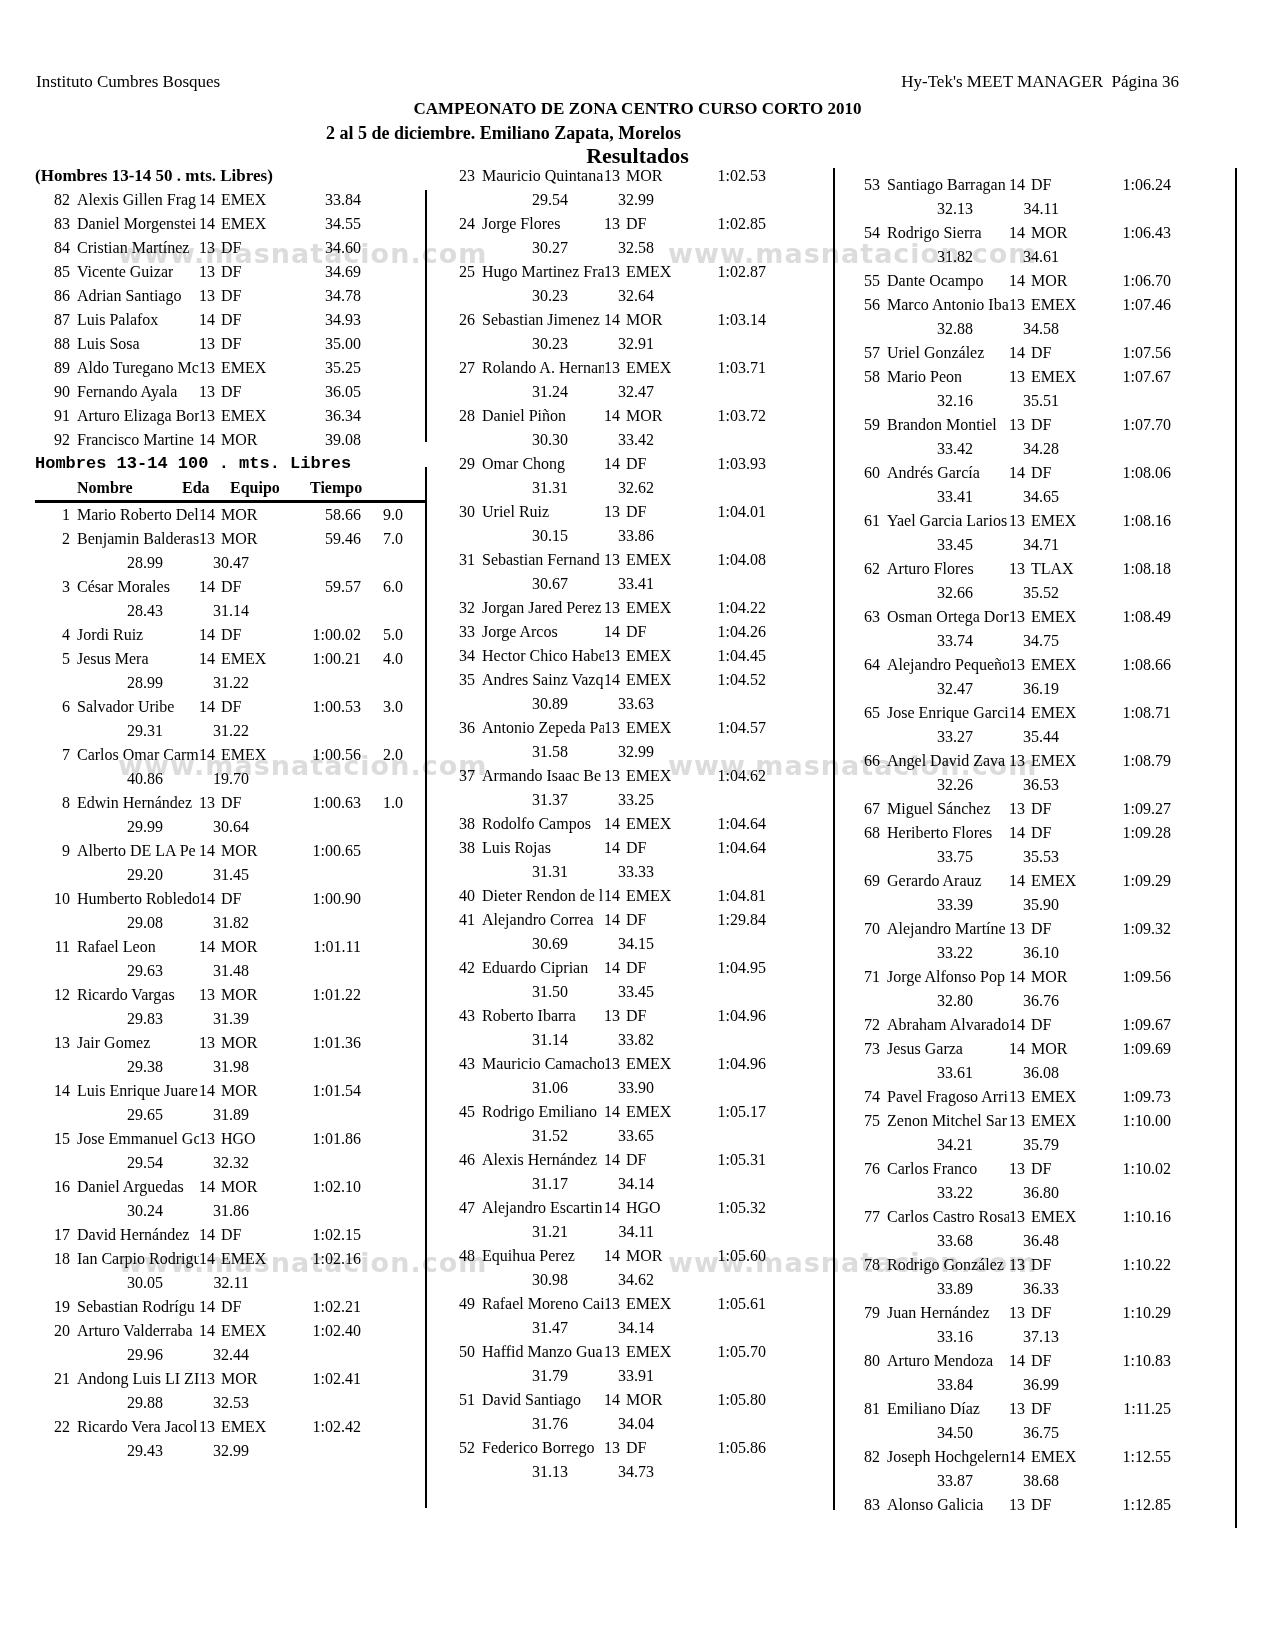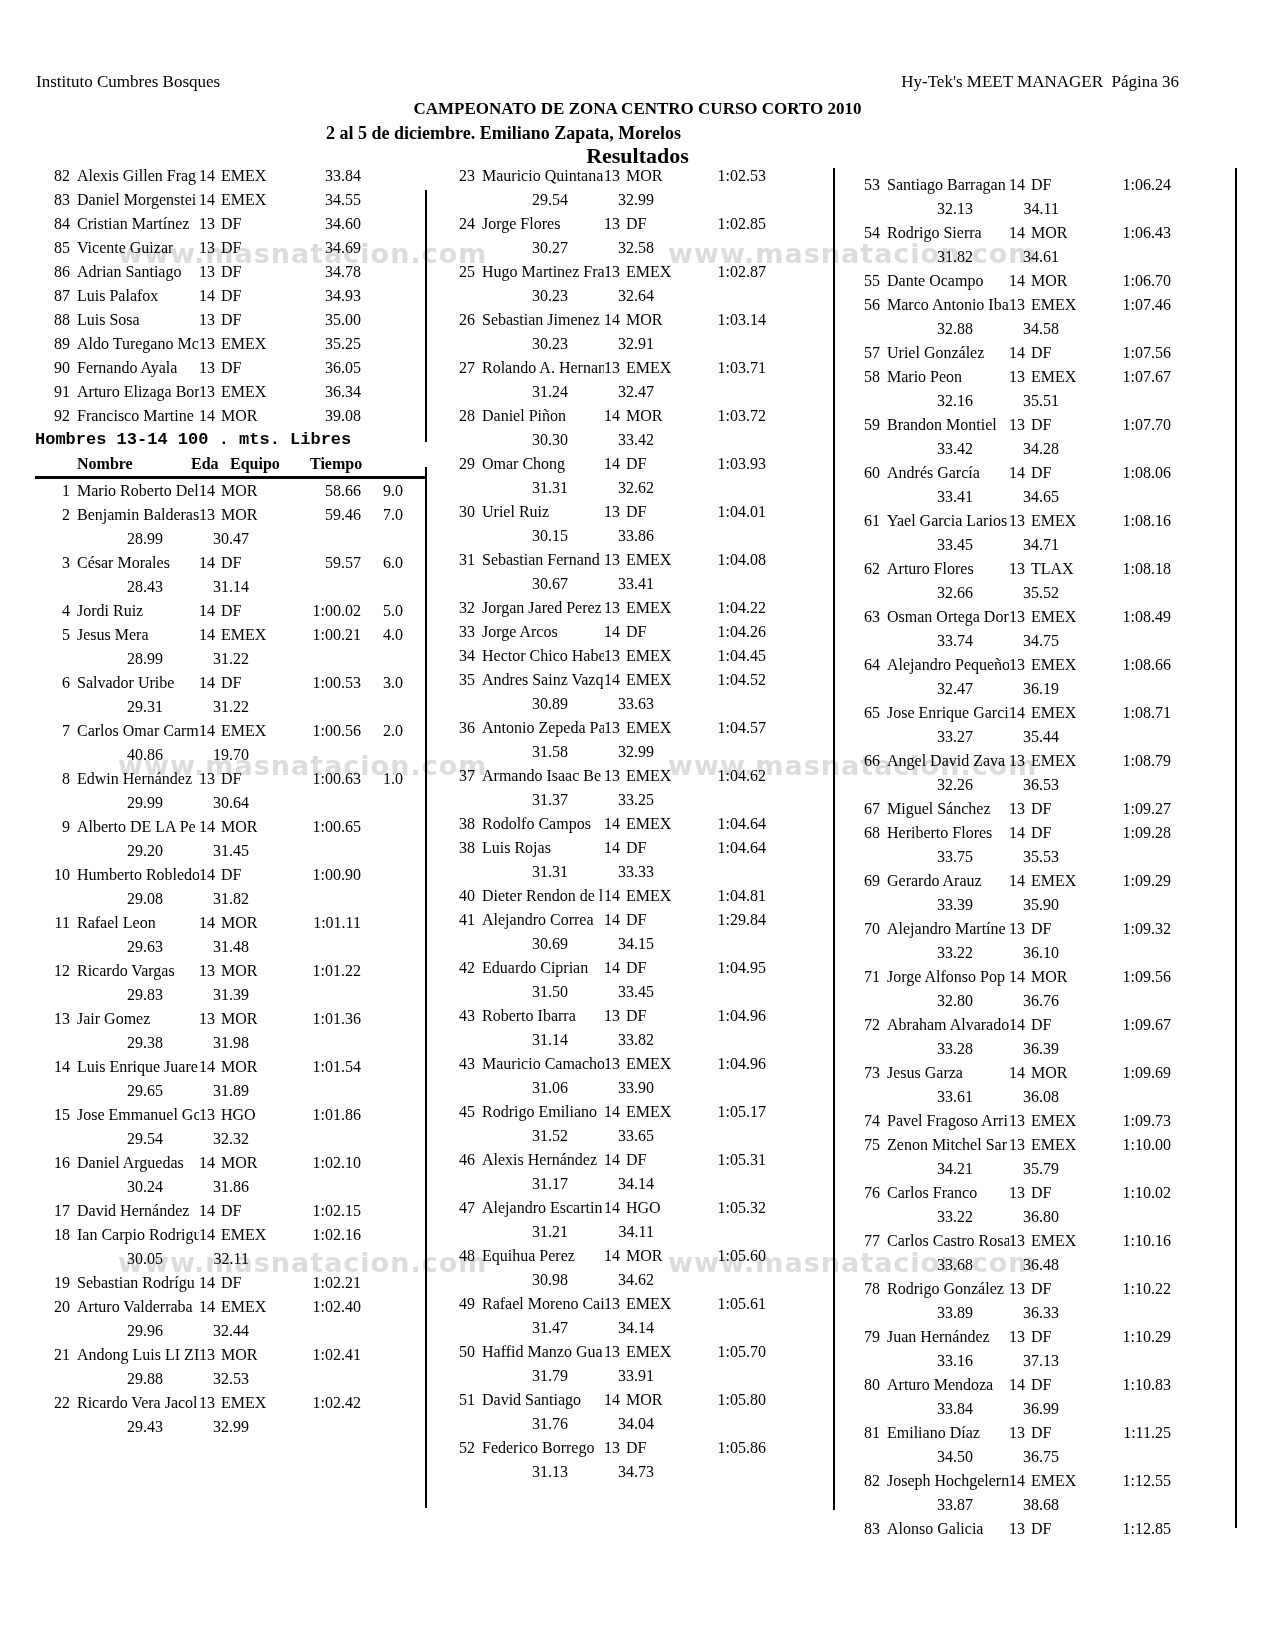--- a/index.html
+++ b/index.html
@@ -24,21 +24,21 @@
   .d2{left:833px;top:168px;height:1342px;}
   .d3{left:1235px;top:168px;height:1360px;}
   
   .col{position:absolute;top:164px;width:390px;z-index:1;}
   .col1{left:35px;} .col2{left:440px;} .col3{left:845px;margin-top:9px;}
   .sec-title{height:24px;line-height:24px;font-weight:bold;font-size:17px;white-space:nowrap;}
   .sec2-title{font-family:Liberation Mono, monospace;}
   .r{position:relative;height:24px;font-size:16px;line-height:24px;white-space:nowrap;}
   .r span{position:absolute;top:0;}
   .colhead{font-weight:bold;border-bottom:3px solid #000;}
-  .h-n{left:42px;} .h-a{left:156px;text-align:right;} .h-e{left:195px;} .h-t{left:275px;}
+  .h-n{left:42px;} .h-a{left:147px;text-align:right;} .h-e{left:195px;} .h-t{left:275px;}
   .pl{left:0;width:35px;text-align:right;}
   .nm{left:42px;max-width:122px;overflow:hidden;}
   .ag{left:150px;width:30px;text-align:right;}
   .tm{left:186px;}
   .ti{left:230px;width:96px;text-align:right;}
   .pt{left:325px;width:43px;text-align:right;}
   .s1{left:60px;width:68px;text-align:right;}
   .s2{left:146px;width:68px;text-align:right;}
 </style>
 </head>
@@ -58,20 +58,21 @@
   <div class="hdr-title">CAMPEONATO DE ZONA CENTRO CURSO CORTO 2010</div>
   <div class="hdr-sub">2 al 5 de diciembre. Emiliano Zapata, Morelos</div>
   <div class="hdr-res">Resultados</div>
 
   <div class="divider d1a"></div>
   <div class="divider d1b"></div>
   <div class="divider d2"></div>
   <div class="divider d3"></div>
 
   <div class="col col1">
+    <div class="sec-title">(Hombres 13-14 50 . mts. Libres)</div>
     <div id="rows-50m">
         <div class="r">
           <span class="pl">82</span>
           <span class="nm">Alexis Gillen Frag</span>
           <span class="ag">14</span>
           <span class="tm">EMEX</span>
           <span class="ti">33.84</span>
         </div>
         <div class="r">
           <span class="pl">83</span>
@@ -904,24 +905,20 @@
           <span class="s2">36.76</span>
         </div>
         <div class="r">
           <span class="pl">72</span>
           <span class="nm">Abraham Alvarado</span>
           <span class="ag">14</span>
           <span class="tm">DF</span>
           <span class="ti">1:09.67</span>
         </div>
         <div class="r">
-          <span class="s1">33.28</span>
-          <span class="s2">36.39</span>
-        </div>
-        <div class="r">
           <span class="pl">73</span>
           <span class="nm">Jesus Garza</span>
           <span class="ag">14</span>
           <span class="tm">MOR</span>
           <span class="ti">1:09.69</span>
         </div>
         <div class="r">
           <span class="s1">33.61</span>
           <span class="s2">36.08</span>
         </div>

